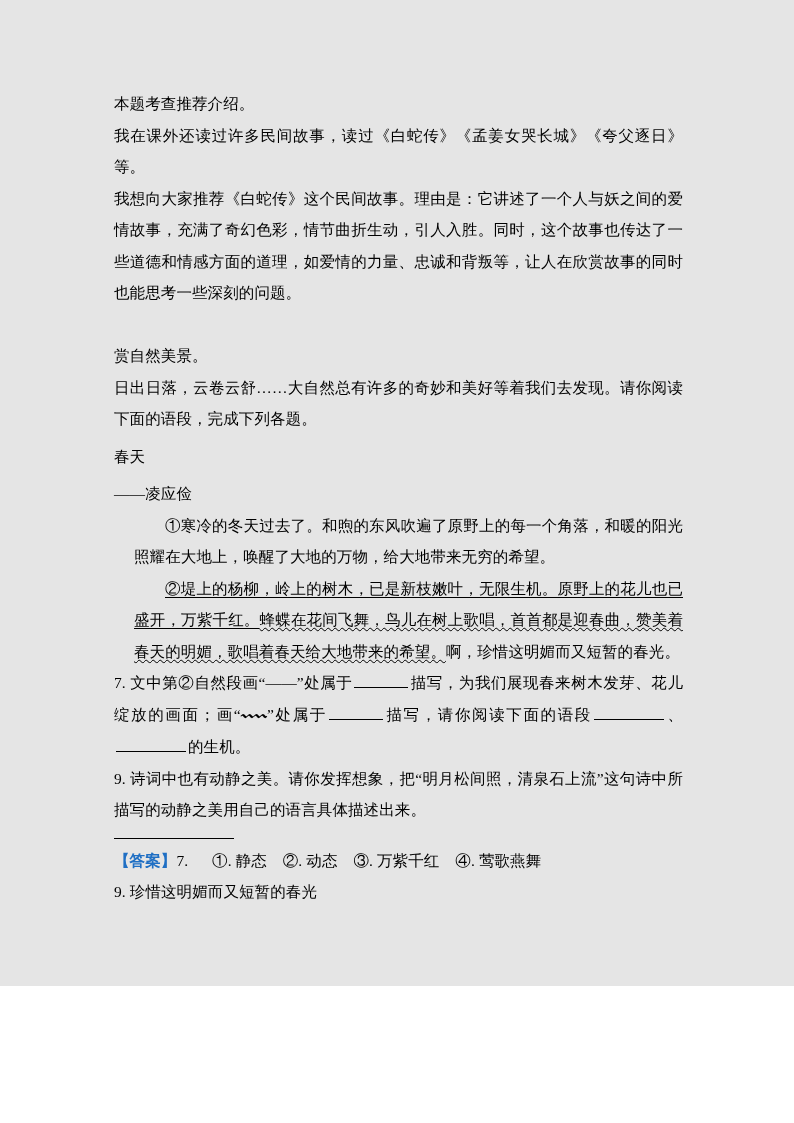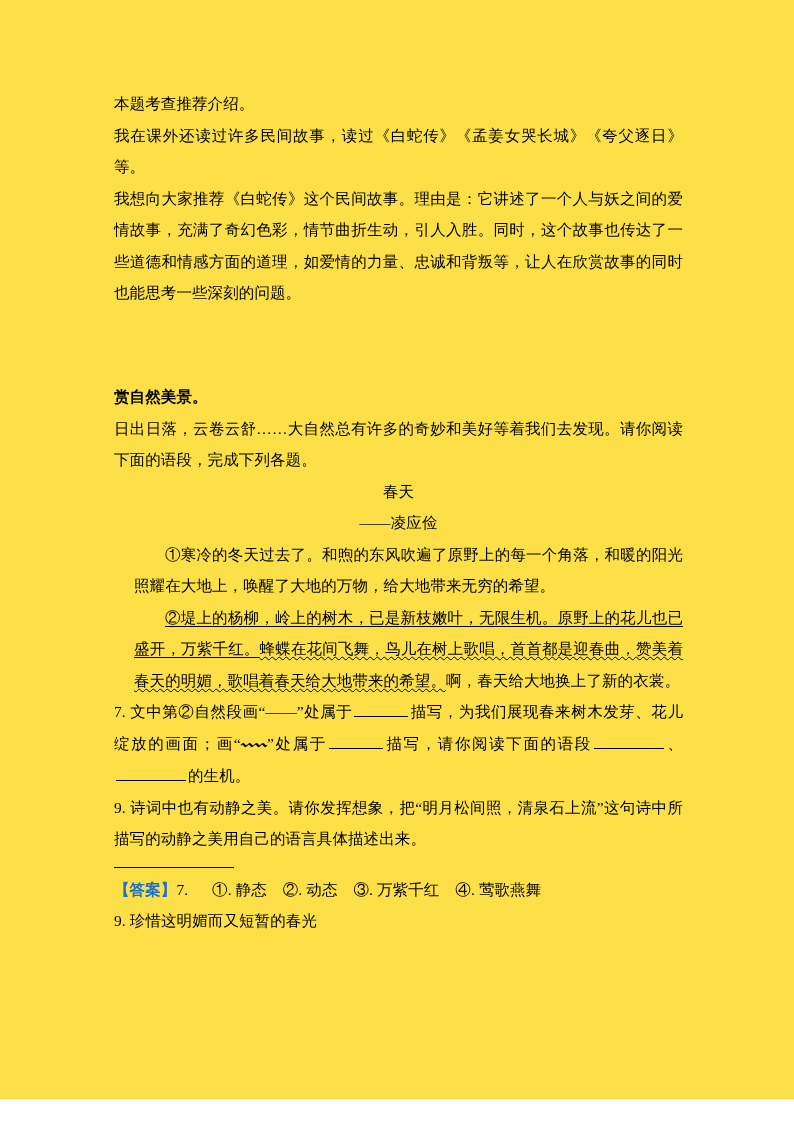--- a/index.html
+++ b/index.html
@@ -10,45 +10,45 @@
   body {
     width: 794px;
     height: 1123px;
     font-family: "Liberation Serif", "DejaVu Serif", serif;
     color: #000000;
     overflow: hidden;
   }
   .page {
     position: relative;
     width: 794px;
-    height: 1099px;
-    background: #fde047;
+    height: 986px;
+    background: #e5e5e5;
     box-sizing: border-box;
     padding: 88px 111px 0 114px;
   }
   .doc {
     font-size: 15.5px;
     line-height: 31.5px;
   }
   p {
     margin: 0;
     text-align: justify;
     text-justify: inter-ideograph;
     letter-spacing: 0.1px;
   }
   .indent2 {
     text-indent: 2em;
     margin-left: 20px;
   }
   .bold {
-    font-weight: bold;
-    margin-top: 41px;
+    font-weight: normal;
   }
   .center {
-    text-align: center;
+    text-align: left;
+    margin-top: 6px;
   }
   .spacer-block {
     height: 31.5px;
   }
   
   .u-solid {
     text-decoration: underline;
     text-decoration-thickness: 1px;
     text-underline-offset: 3px;
   }
@@ -100,21 +100,21 @@
     <div class="spacer-block"></div>
 
     <p class="bold">赏自然美景。</p>
     <p>日出日落，云卷云舒……大自然总有许多的奇妙和美好等着我们去发现。请你阅读下面的语段，完成下列各题。</p>
 
     <p class="center">春天</p>
     <p class="center">——凌应俭</p>
 
     <p class="indent2">①寒冷的冬天过去了。和煦的东风吹遍了原野上的每一个角落，和暖的阳光照耀在大地上，唤醒了大地的万物，给大地带来无穷的希望。</p>
 
-    <p class="indent2"><span class="u-solid">②堤上的杨柳，岭上的树木，已是新枝嫩叶，无限生机。原野上的花儿也已盛开，万紫千红。</span><span class="u-wavy">蜂蝶在花间飞舞，鸟儿在树上歌唱，首首都是迎春曲，赞美着春天的明媚，歌唱着春天给大地带来的希望。</span><span>啊，春天给大地换上了新的衣裳。</span></p>
+    <p class="indent2"><span class="u-solid">②堤上的杨柳，岭上的树木，已是新枝嫩叶，无限生机。原野上的花儿也已盛开，万紫千红。</span><span class="u-wavy">蜂蝶在花间飞舞，鸟儿在树上歌唱，首首都是迎春曲，赞美着春天的明媚，歌唱着春天给大地带来的希望。</span><span>啊，珍惜这明媚而又短暂的春光。</span></p>
 
 
     <p><span>7.</span>&nbsp;<span>文中第②自然段画“——”处属于</span><span class="blank blank-sm"></span><span>描写，为我们展现春来树木发芽、花儿绽放的画面；画“</span><span class="mark-wave">〰〰</span><span>”处属于</span><span class="blank blank-sm"></span><span>描写，请你阅读下面的语段</span><span class="blank blank-md"></span><span>、</span><span class="blank blank-md"></span><span>的生机。</span></p>
 
 
     <p><span>9.</span>&nbsp;<span>诗词中也有动静之美。请你发挥想象，把“明月松间照，清泉石上流”这句诗中所描写的动静之美用自己的语言具体描述出来。</span></p>
 
     <hr class="hr-short">
 
     <p class="ans-row"><span class="answer-tag">【答案】</span><span>7.</span>      <span>①.</span> <span>静态</span>    <span>②.</span> <span>动态</span>    <span>③.</span> <span>万紫千红</span>    <span>④.</span> <span>莺歌燕舞</span></p>

